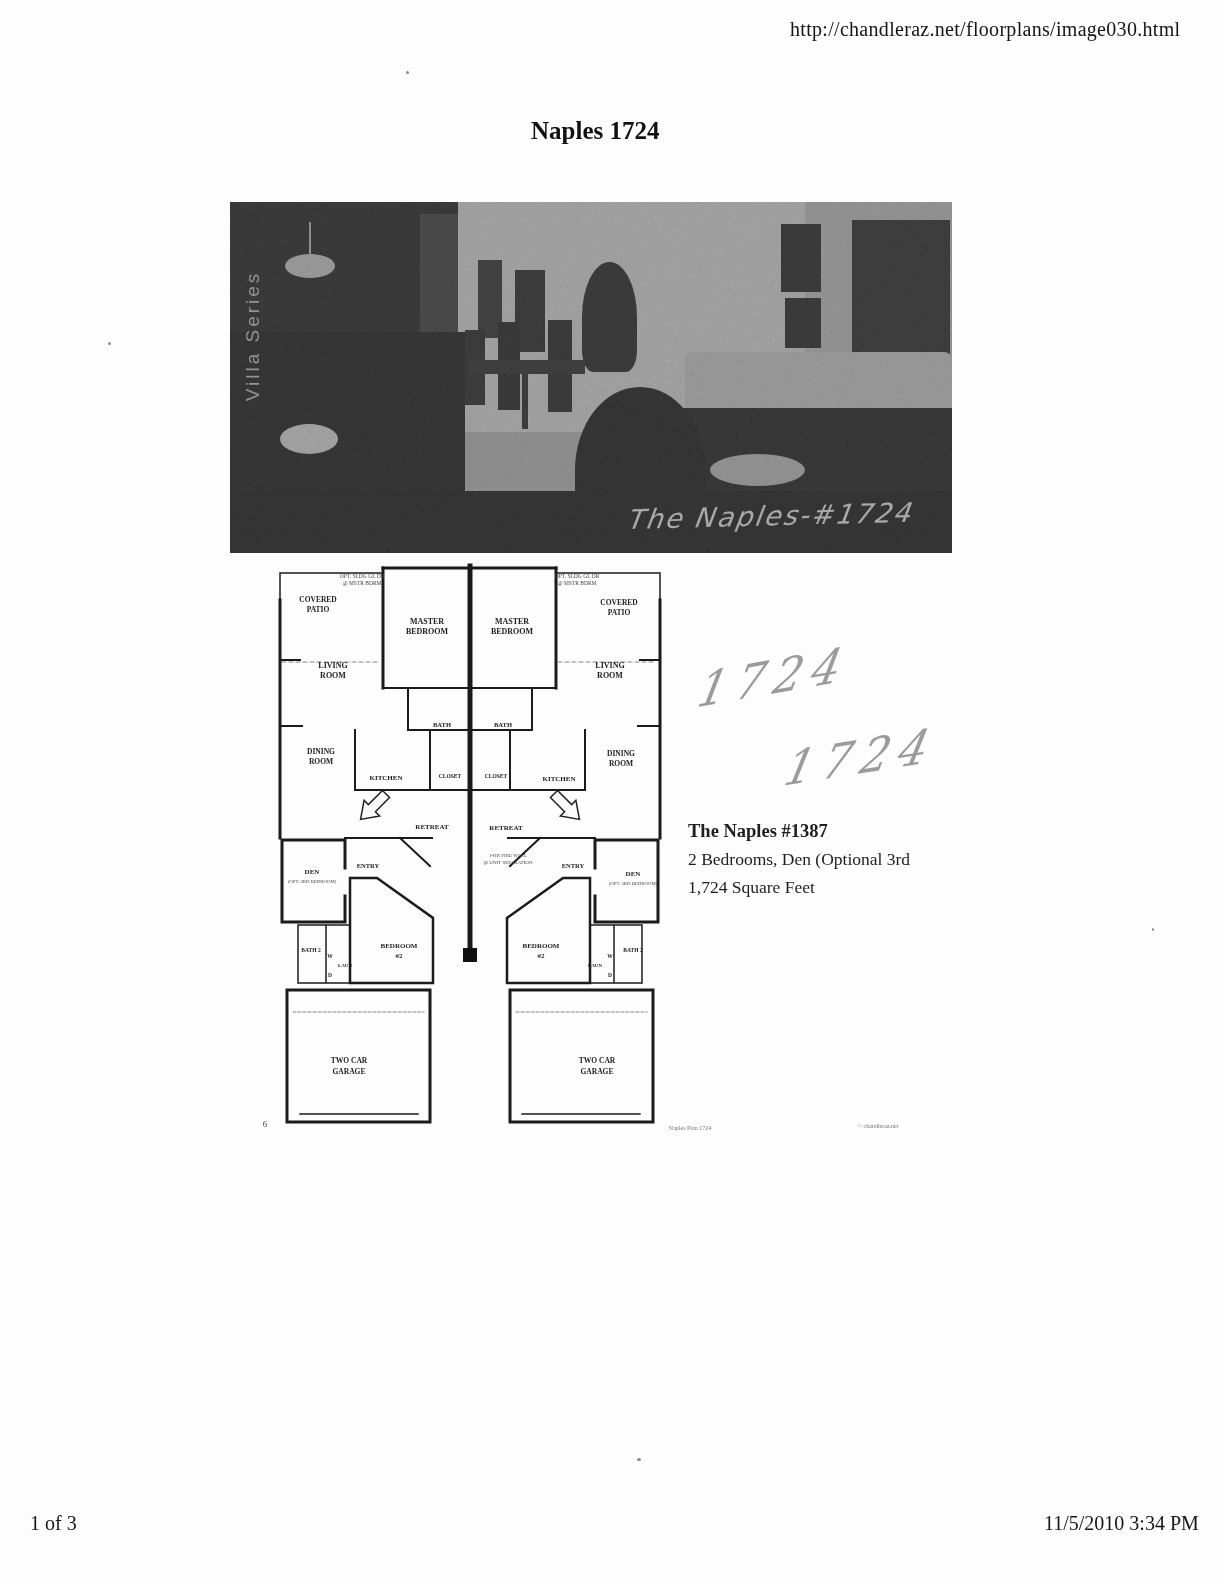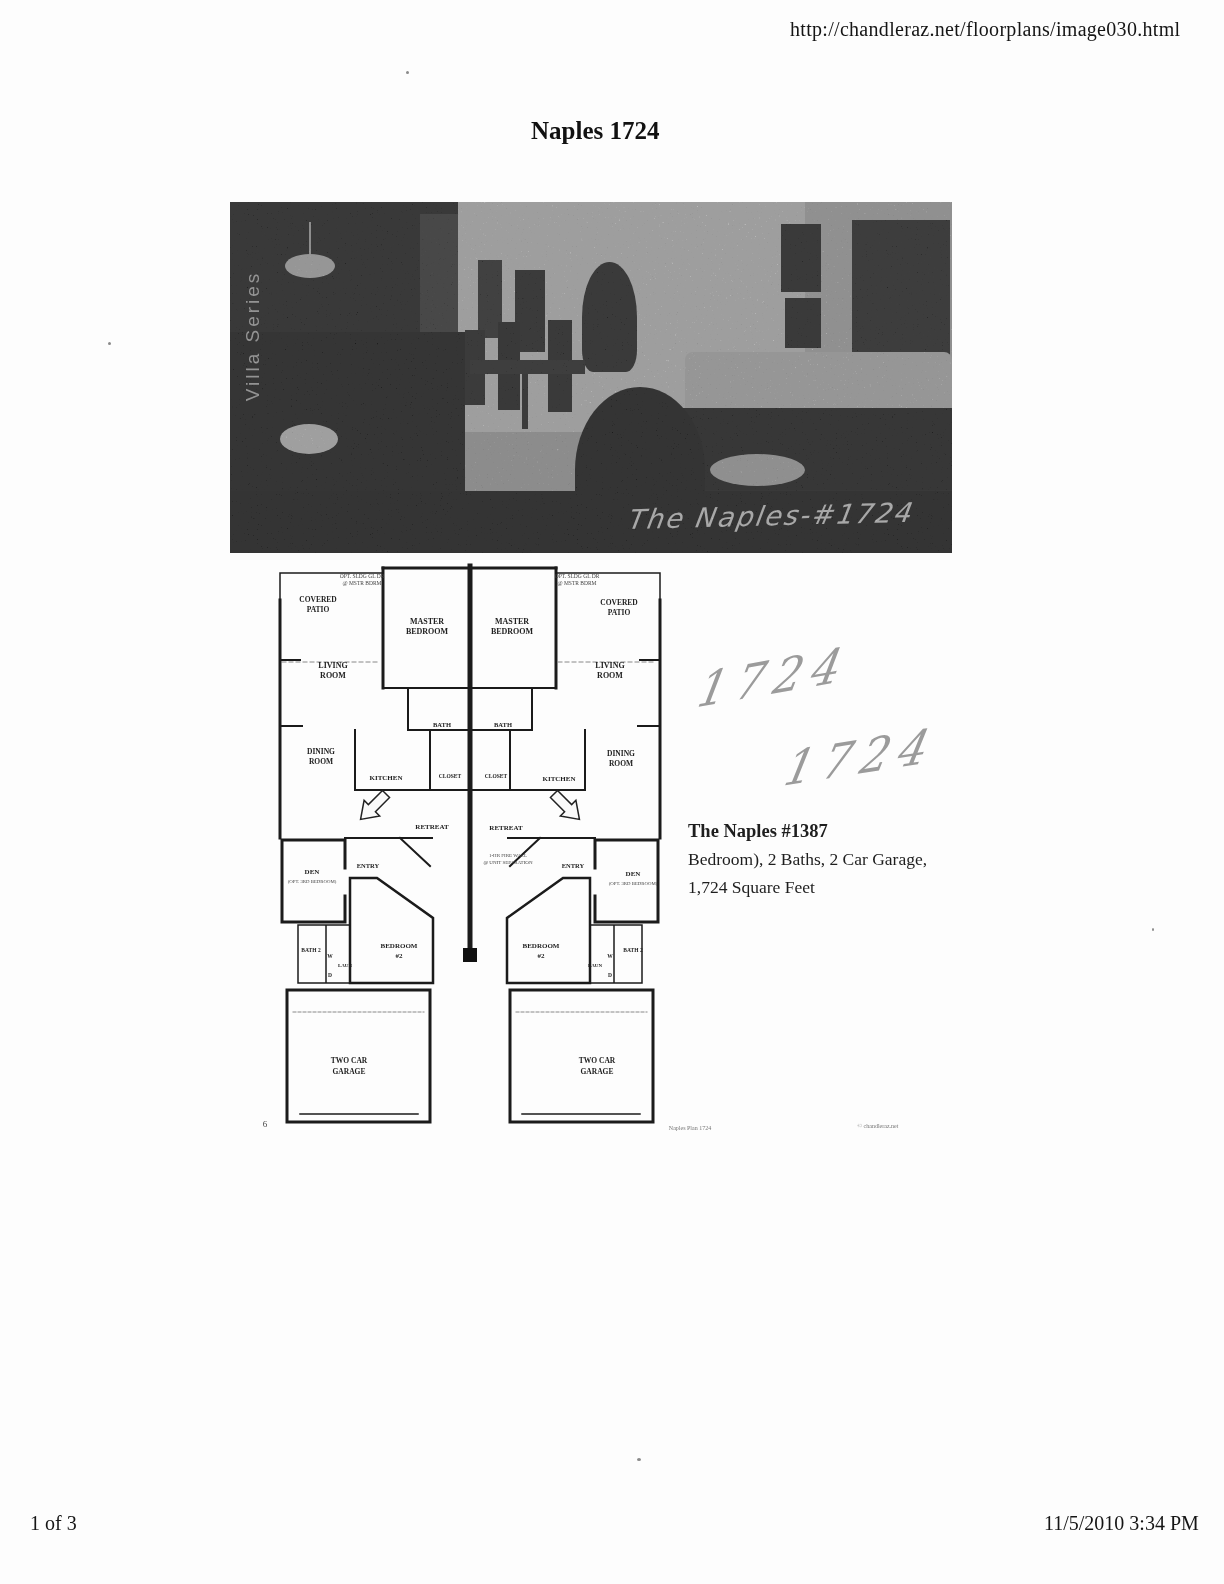--- a/index.html
+++ b/index.html
@@ -239,20 +239,20 @@
       <text class="ftr" x="878" y="1128" font-size="6">© chandleraz.net</text>
     </g>
   </svg>
 
 
   <div class="abs hand1724 hand-a">1724</div>
   <div class="abs hand1724 hand-b">1724</div>
 
   <div class="abs plan-info">
     <div class="t">The Naples #1387</div>
-    <div>Bedroom), 2 Baths, 2 Car Garage,</div>
+    <div>2 Bedrooms, Den (Optional 3rd</div>
     <div>1,724 Square Feet</div>
   </div>
 
   <div class="abs footer-left">1 of 3</div>
   <div class="abs footer-right">11/5/2010 3:34 PM</div>
 
 </div>
 
 </body></html>

